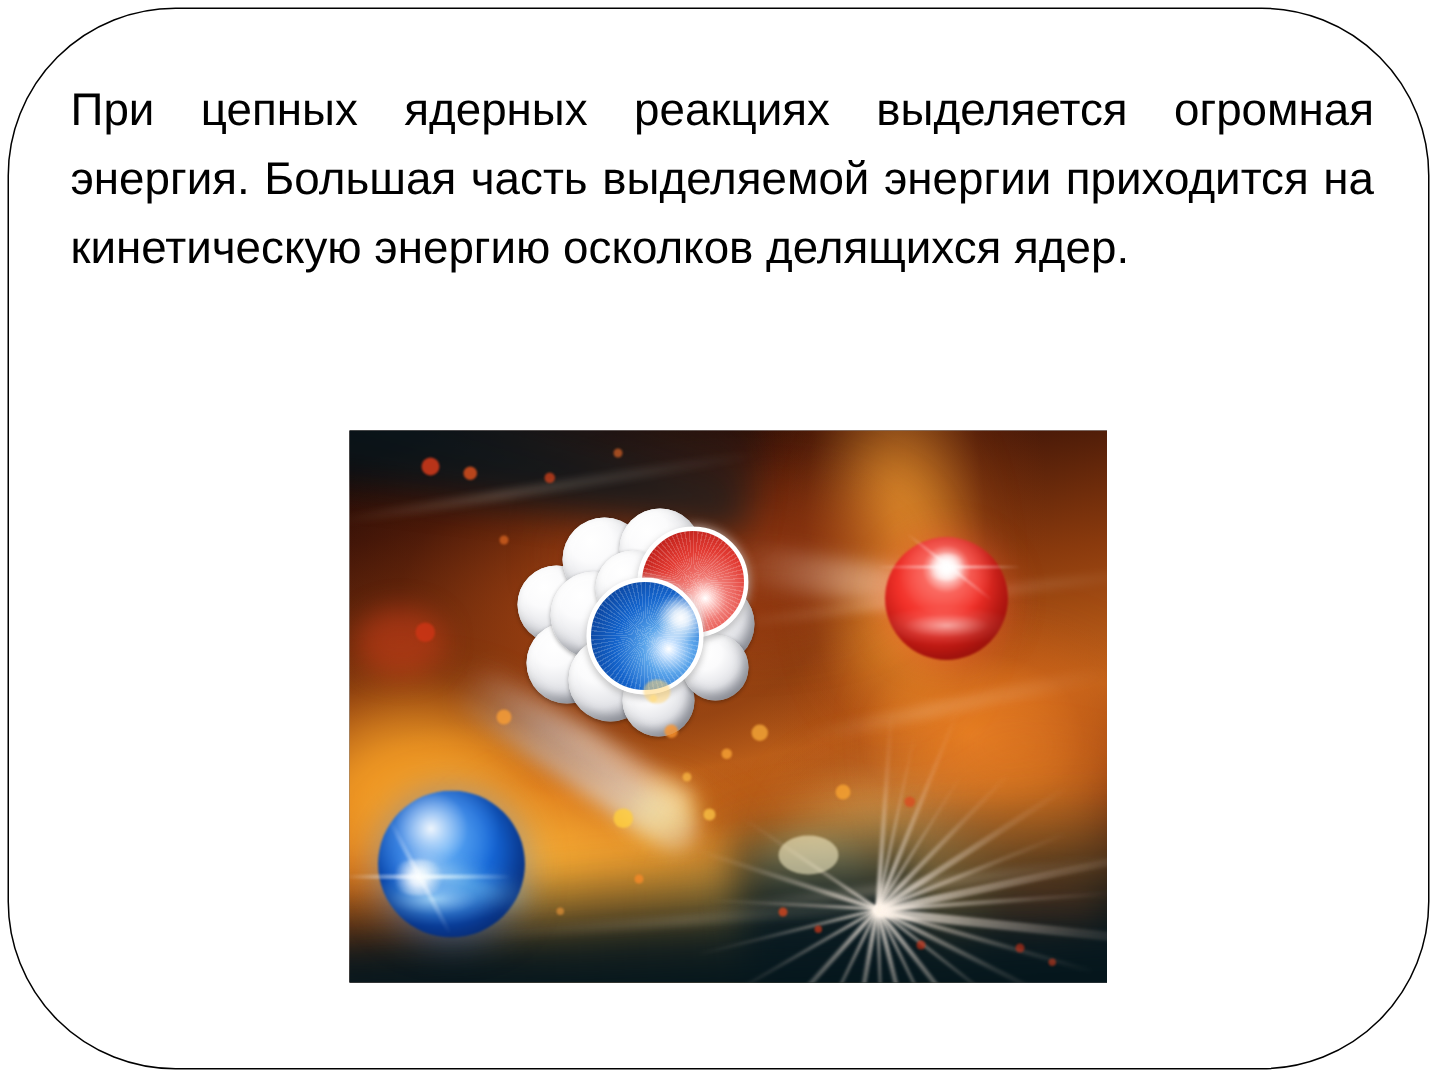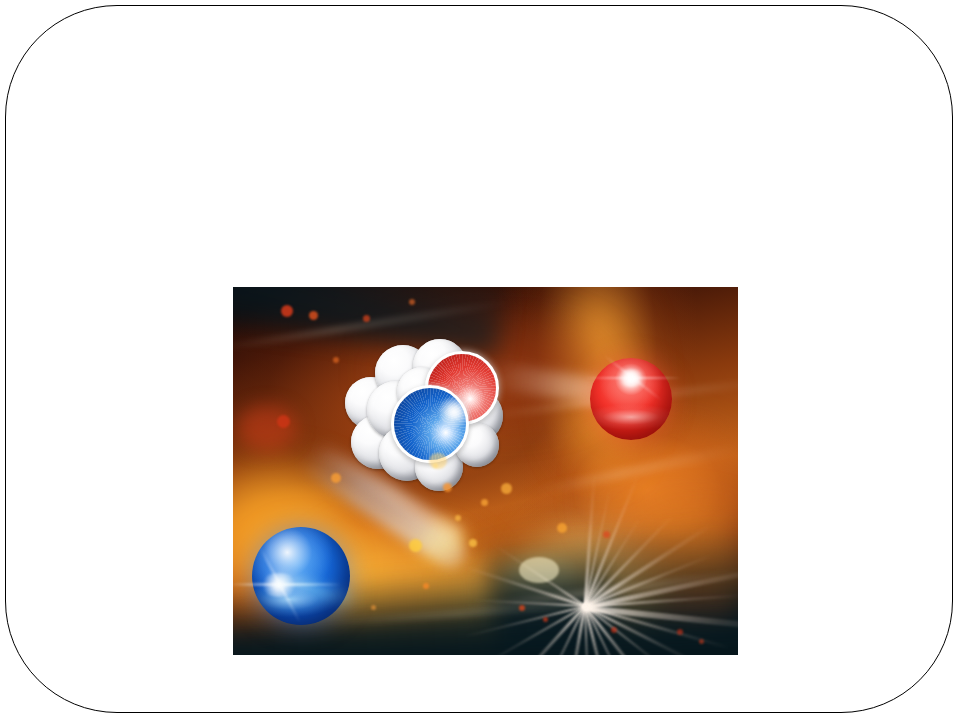--- a/index.html
+++ b/index.html
@@ -203,20 +203,23 @@
     filter: blur(0.8px);
   }
 </style>
 </head>
 <body>
 
 <div id="slide">
 
   <div id="slide-frame"></div>
 
+  <div id="body-text">
+    <p class="para">При цепных ядерных реакциях выделяется огромная энергия. Большая часть выделяемой энергии приходится на кинетическую энергию осколков делящихся ядер.</p>
+  </div>
 
   <div id="illustration">
 
     <div class="layer bg-base"></div>
 
     <div>
       <div class="bokeh b-big" style="left:-30px; top:185px; width:150px; height:115px; background:rgba(255,170,40,0.80);"></div>
       <div class="bokeh b-big" style="left:78px; top:250px; width:175px; height:120px; background:rgba(255,185,60,0.72);"></div>
       <div class="bokeh b-big" style="left:230px; top:268px; width:200px; height:120px; background:rgba(255,196,80,0.62);"></div>
       <div class="bokeh b-big" style="left:300px; top:232px; width:130px; height:95px; background:rgba(255,215,120,0.55);"></div>

